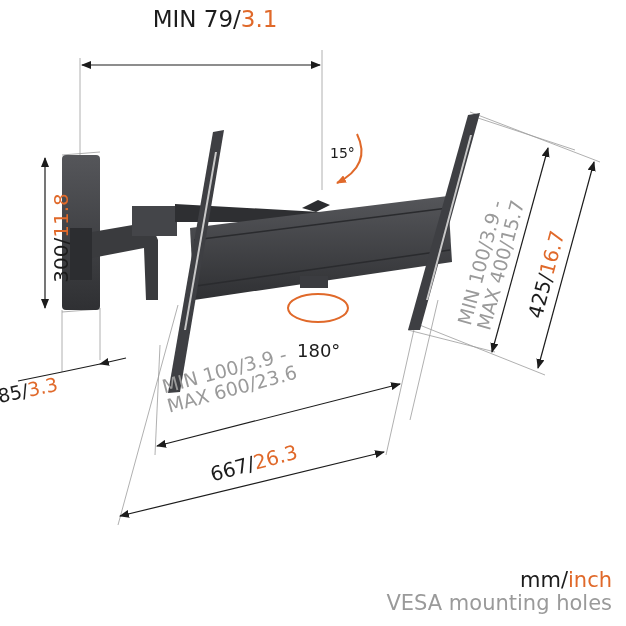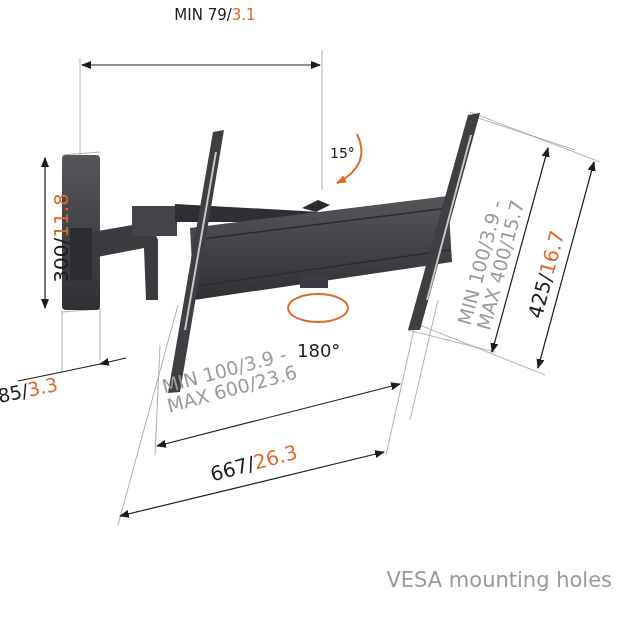--- a/index.html
+++ b/index.html
@@ -2,21 +2,21 @@
 <html><head>
 <meta charset="utf-8">
 <style>
   html, body { margin:0; padding:0; background:#ffffff; }
   body { width:626px; height:626px; position:relative; overflow:hidden; font-family:"DejaVu Sans", sans-serif; }
   #diagram { position:absolute; left:0; top:0; width:626px; height:626px; }
   .lbl { position:absolute; white-space:nowrap; line-height:1; }
   .dark { color:#1c1c1c; }
   .orange { color:#e0692a; }
   .grey { color:#9a9a9a; }
-  #top-dim { left:90px; top:8px; width:250px; text-align:center; font-size:15px; }
+  #top-dim { left:90px; top:8px; width:250px; text-align:center; font-size:23px; }
   #top-dim div { margin-bottom:3px; }
   #h300 { left:16px; top:238px; font-size:20px; transform:translate(0,-50%) rotate(-90deg); transform-origin:center; }
   #d85 { left:0px; top:387px; font-size:19px; transform:rotate(-12deg); transform-origin:left bottom; }
   #tilt { left:330px; top:146px; font-size:14px; }
   #swivel { left:297px; top:298px; font-size:18px;margin-top:44px; }
   #vesa-h { left:160px; top:378px; font-size:19px; transform:rotate(-15deg); transform-origin:left top; }
   #vesa-h div { margin-bottom:1px; }
   #w667 { left:208px; top:465px; font-size:20px; transform:rotate(-15deg); transform-origin:left top; }
   #vesa-v { left:455px; top:322px; font-size:19px; transform:rotate(-75deg); transform-origin:left top; }
   #vesa-v div { margin-bottom:1px; }
@@ -125,14 +125,15 @@
 <div class="lbl" id="w667"><span class="dark">667/</span><span class="orange">26.3</span></div>
 
 <div class="lbl grey" id="vesa-v">
   <div>MIN 100/3.9 -</div>
   <div>MAX 400/15.7</div>
 </div>
 
 <div class="lbl" id="h425"><span class="dark">425/</span><span class="orange">16.7</span></div>
 
 <div class="lbl" id="legend">
+  <div><span class="dark">mm/</span><span class="orange">inch</span></div>
   <div class="grey">VESA mounting holes</div>
 </div>
 
 </body></html>

